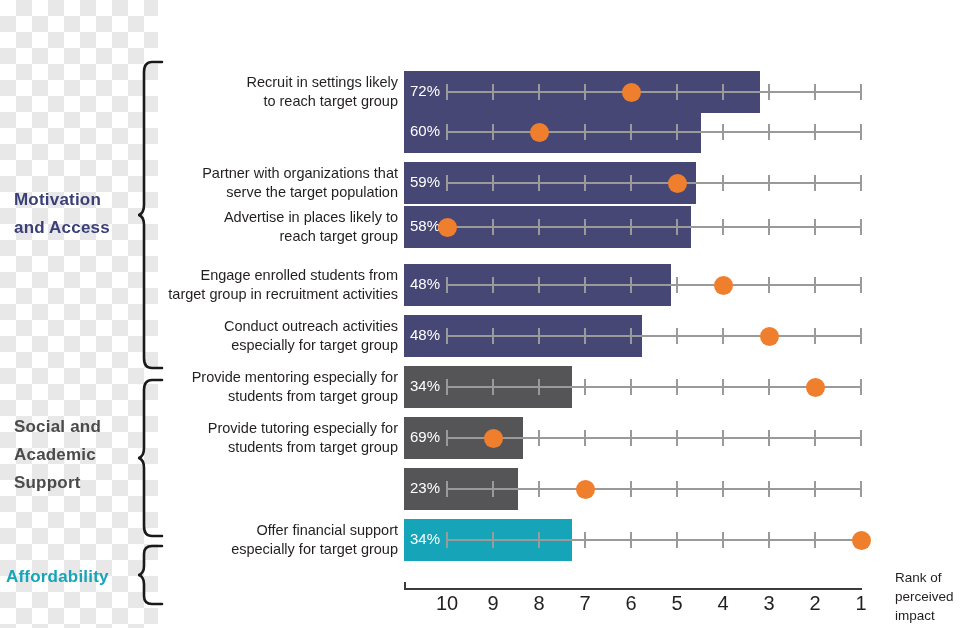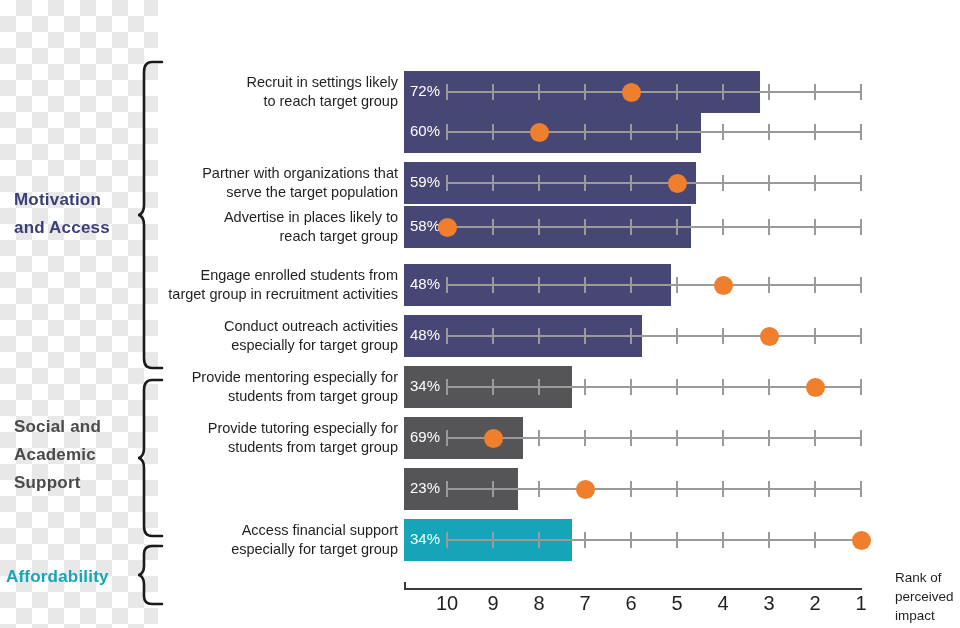--- a/index.html
+++ b/index.html
@@ -268,21 +268,21 @@
         <div class="tick" style="left: 630px;"></div>
         <div class="tick" style="left: 676px;"></div>
         <div class="tick" style="left: 722px;"></div>
         <div class="tick" style="left: 768px;"></div>
         <div class="tick" style="left: 814px;"></div>
         <div class="tick" style="left: 860px;"></div>
         <div class="pct">23%</div>
         <div class="dot" style="left: 575.5px; background: rgb(240, 127, 45);"></div>
       </div>
       <div class="row" style="top: 519px;">
-        <div class="rowlabel" style="white-space: pre-line;">Access financial support
+        <div class="rowlabel" style="white-space: pre-line;">Offer financial support
 especially for target group</div>
         <div class="bar" style="width: 168.3px; background: rgb(22, 165, 184);"></div>
         <div class="axisline" style="left: 447px; width: 414px;"></div>
         <div class="tick" style="left: 446px;"></div>
         <div class="tick" style="left: 492px;"></div>
         <div class="tick" style="left: 538px;"></div>
         <div class="tick" style="left: 584px;"></div>
         <div class="tick" style="left: 630px;"></div>
         <div class="tick" style="left: 676px;"></div>
         <div class="tick" style="left: 722px;"></div>

